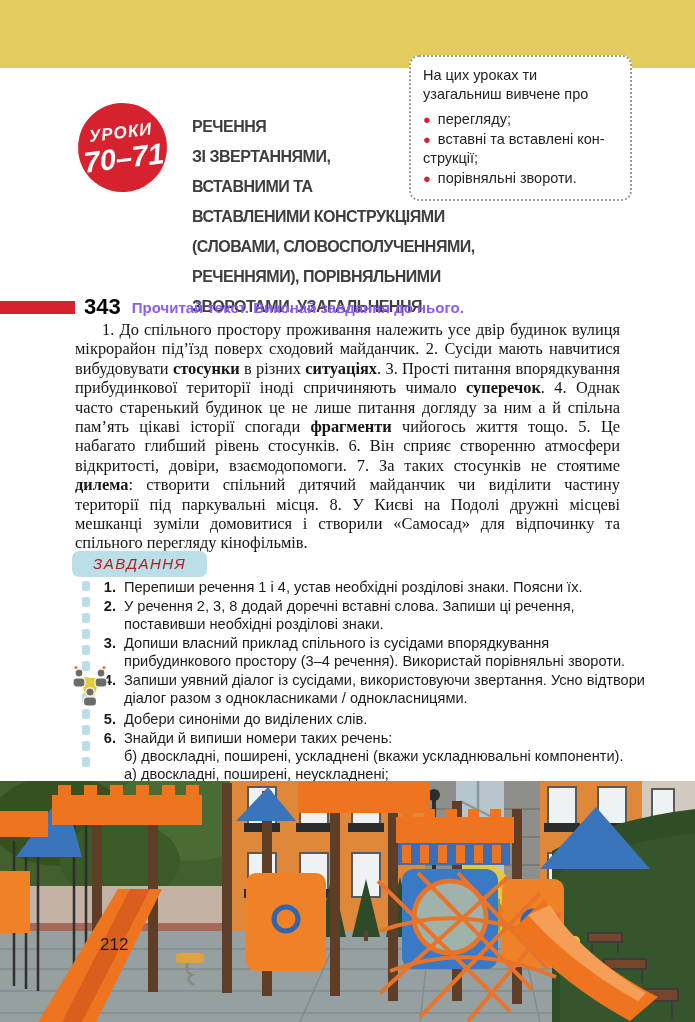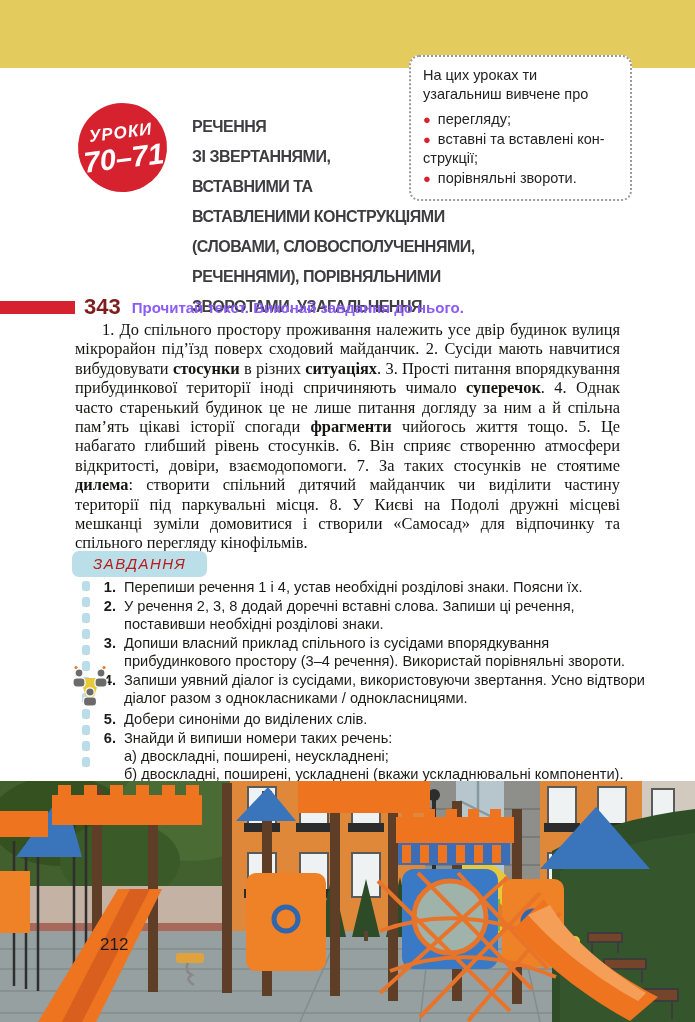--- a/index.html
+++ b/index.html
@@ -24,21 +24,21 @@
   .badge .b1{font-style:italic;font-weight:bold;font-size:17px;letter-spacing:1px;}
   .badge .b2{font-style:italic;font-weight:bold;font-size:29px;line-height:30px;letter-spacing:0px;}
 
   
   .title{position:absolute;left:184px;top:104px;margin:8px;white-space:pre;
          font-size:16px;line-height:30px;font-weight:bold;letter-spacing:-0.5px;color:#3e3e40;}
 
   
   .ex-header{position:absolute;left:0;top:294px;display:flex;align-items:center;}
   .ex-bar{display:inline-block;width:75px;height:13px;background:#d6212e;margin-right:9px;}
-  .ex-num{color:#7f1d1d;font-weight:bold;font-size:22px;margin-right:11px;}
+  .ex-num{color:#000000;font-weight:bold;font-size:22px;margin-right:11px;}
   .ex-instr{font-weight:bold;font-size:15px;color:#8b5cf6;}
 
   
   .body-text{position:absolute;left:75px;top:320px;width:545px;margin:0;
              font-family:"Liberation Serif",serif;font-size:16.4px;line-height:19.4px;
              text-align:justify;text-indent:27px;color:#151513;}
   .body-text .b{font-weight:bold;}
 
   
   .tasks-label{position:absolute;left:72px;top:551px;background:#badfe9;border-radius:7px;
@@ -150,21 +150,21 @@
       <li>
         <span class="t-num">4.</span>
         <div class="t-body"><span>Запиши уявний діалог із сусідами, використовуючи звертання. Усно відтвори діалог разом з однокласниками / однокласницями.</span></div>
       </li>
       <li>
         <span class="t-num">5.</span>
         <div class="t-body"><span>Добери синоніми до виділених слів.</span></div>
       </li>
       <li>
         <span class="t-num">6.</span>
-        <div class="t-body"><span>Знайди й випиши номери таких речень:</span><div class="t-sub">а) двоскладні, поширені, неускладнені;</div><div class="t-sub">б) двоскладні, поширені, ускладнені (вкажи ускладнювальні компоненти).</div></div>
+        <div class="t-body"><span>Знайди й випиши номери таких речень:</span><div class="t-sub">б) двоскладні, поширені, ускладнені (вкажи ускладнювальні компоненти).</div><div class="t-sub">а) двоскладні, поширені, неускладнені;</div></div>
       </li>
     </ol>
 
   <div class="photo" aria-label="Дитячий майданчик-замок із гірками у дворі багатоквартирного будинку">
     <svg viewBox="0 0 695 241" width="695" height="241" preserveAspectRatio="none">
 
       <g>
         <rect x="0" y="0" width="245" height="135" fill="#41602e"></rect>
         <ellipse cx="60" cy="40" rx="70" ry="45" fill="#34511f"></ellipse>
         <ellipse cx="190" cy="30" rx="75" ry="50" fill="#4a6b33"></ellipse>

